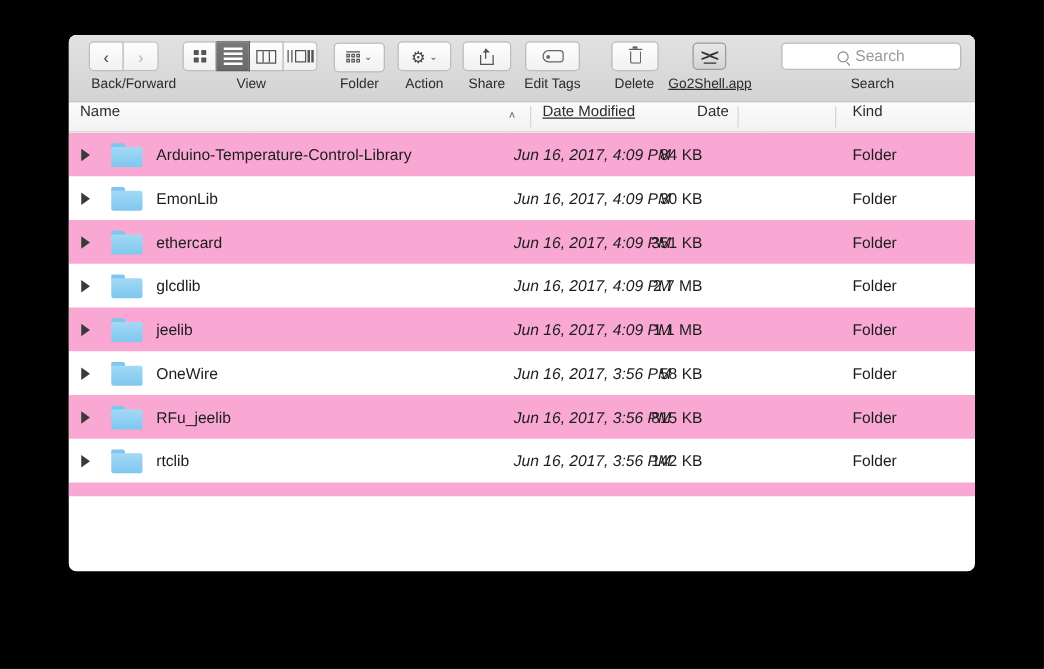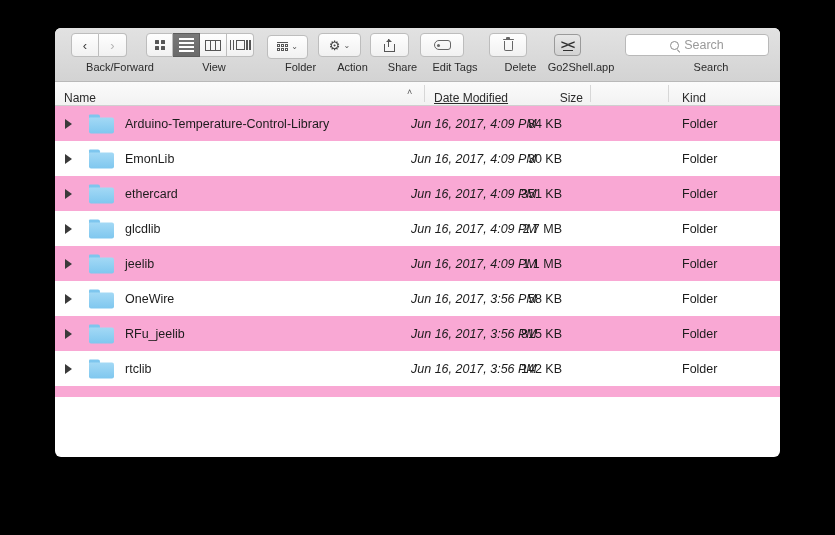--- a/index.html
+++ b/index.html
@@ -150,32 +150,32 @@
     background:#fff;
     border:1px solid #b9b9b9;
     border-radius:4px;
     display:flex; align-items:center; justify-content:center; gap:5px;
   }
   .mag{ width:9px; height:9px; border:1.4px solid #8b8b8b; border-radius:50%; position:relative; display:inline-block; }
   .mag:after{ content:""; position:absolute; right:-3.2px; bottom:-1.6px; width:4.4px; height:1.4px; background:#8b8b8b;
       transform:rotate(45deg); transform-origin:left center; border-radius:1px; }
   .search-ph{ font-size:12.5px; color:#9a9a9a; }
 
-  .tb-labels{ position:absolute; left:0; right:0; top:33px; height:18px;margin-left:13px; }
+  .tb-labels{ position:absolute; left:0; right:0; top:33px; height:18px; }
   .tb-label{ position:absolute; font-size:11px; color:#2b2b2b; white-space:nowrap; text-align:center; }
 
   
   .colheader{
     height:24px;
     background:linear-gradient(#fbfbfb,#f2f2f2);
     border-bottom:1px solid #cfcfcf;
     position:relative;
     font-size:12px; color:#2b2b2b;
   }
-  .colheader .ch{ position:absolute; top:0; height:23px; display:flex; align-items:flex-end; }
+  .colheader .ch{ position:absolute; top:0; height:23px; display:flex; align-items:flex-start; }
   .colheader .divider{ position:absolute; top:3px; height:17px; width:1px; background:#d7d7d7; }
   .sortcaret{ font-size:9px; color:#595959; }
 
   
   .filelist{ position:relative; background:#fff; height:291px; overflow:hidden; }
   .row{ height:35px; display:flex; align-items:center; position:relative; }
   .row.alt{ background:#f9a8d4; }
   .row.pad{ height:35px; }
 
   .disclosure{
@@ -317,37 +317,37 @@
     </div>
 
     <div class="tb-labels">
       <span class="tb-label" style="left:0px;width:104px;">Back/Forward</span>
       <span class="tb-label" style="left:91px;width:110px;">View</span>
       <span class="tb-label" style="left:205px;width:55px;">Folder</span>
       <span class="tb-label" style="left:259px;width:51px;">Action</span>
       <span class="tb-label" style="left:308px;width:53px;">Share</span>
       <span class="tb-label" style="left:357px;width:60px;">Edit Tags</span>
       <span class="tb-label" style="left:424px;width:57px;">Delete</span>
-      <span class="tb-label" style="left:473px;width:80px;">Go2Shell.app</span>
+      <span class="tb-label" style="left:473px;width:80px;text-decoration:underline;">Go2Shell.app</span>
       <span class="tb-label" style="left:570px;width:146px;">Search</span>
     </div>
   </div>
 
   <div class="colheader">
     <div class="ch" style="left:9px;">
       <span>Name</span>
     </div>
     <span class="sortcaret" style="position:absolute;left:352px;top:5px;">˄</span>
     <div class="divider" style="left:369px;"></div>
     <div class="ch" style="left:379px;text-decoration:underline;">
       <span>Date Modified</span>
     </div>
     <div class="divider" style="left:535px;"></div>
     <div class="ch" style="left:480px;width:48px;justify-content:flex-end;">
-      <span>Size</span>
+      <span>Date</span>
     </div>
     <div class="divider" style="left:613px;"></div>
     <div class="ch" style="left:627px;">
       <span>Kind</span>
     </div>
   </div>
 
   <div class="filelist">
 
     <div class="row alt">

